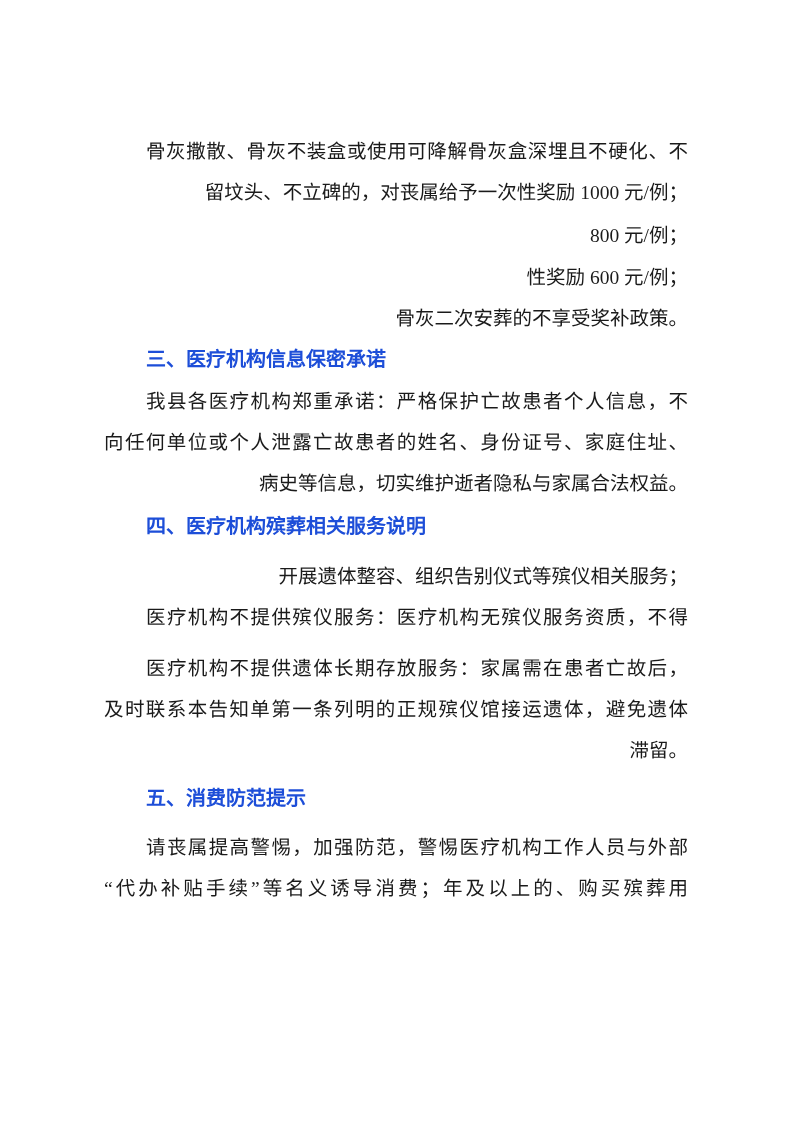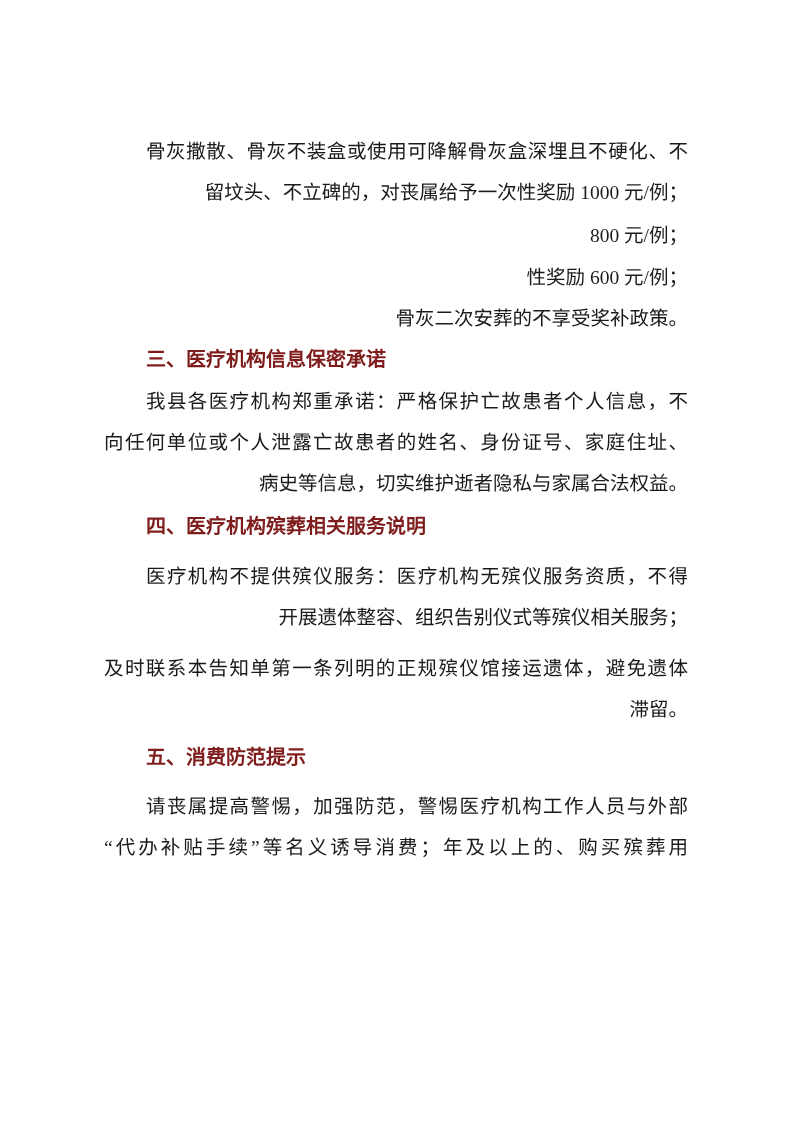--- a/index.html
+++ b/index.html
@@ -28,21 +28,21 @@
     padding: 0;
   }
   .hd {
     margin: 0;
     padding: 0;
     font-family: Liberation Serif, serif;
     font-weight: 700;
     font-size: 20px;
     line-height: 41px;
     text-indent: 42px;
-    color: #7f1d1d;
+    color: #1d4ed8;
     white-space: nowrap;
   }
   .ln {
     display: block;
     line-height: 41px;
     text-align: right;
   }
   .ln.ind {
     text-indent: 42px;
   }
@@ -78,25 +78,26 @@
 
     <p class="para" style="margin-top:1px">
       <span class="ln ind fill">我县各医疗机构郑重承诺：严格保护亡故患者个人信息，不</span>
       <span class="ln fill">向任何单位或个人泄露亡故患者的姓名、身份证号、家庭住址、</span>
       <span class="ln">病史等信息，切实维护逝者隐私与家属合法权益。</span>
     </p>
 
     <h3 class="hd" style="margin-top:2px">四、医疗机构殡葬相关服务说明</h3>
 
     <p class="para" style="margin-top:9px">
+      <span class="ln">开展遗体整容、组织告别仪式等殡仪相关服务；</span>
       <span class="ln ind fill">医疗机构不提供殡仪服务：医疗机构无殡仪服务资质，不得</span>
-      <span class="ln">开展遗体整容、组织告别仪式等殡仪相关服务；</span>
     </p>
 
     <p class="para" style="margin-top:10px">
+      <span class="ln ind fill">医疗机构不提供遗体长期存放服务：家属需在患者亡故后，</span>
       <span class="ln fill">及时联系本告知单第一条列明的正规殡仪馆接运遗体，避免遗体</span>
       <span class="ln">滞留。</span>
     </p>
 
     <h3 class="hd" style="margin-top:7px">五、消费防范提示</h3>
 
     <p class="para" style="margin-top:8px">
       <span class="ln ind fill">请丧属提高警惕，加强防范，警惕医疗机构工作人员与外部</span>
       <span class="ln fill">“代办补贴手续”等名义诱导消费；年及以上的、购买殡葬用</span>
     </p>

